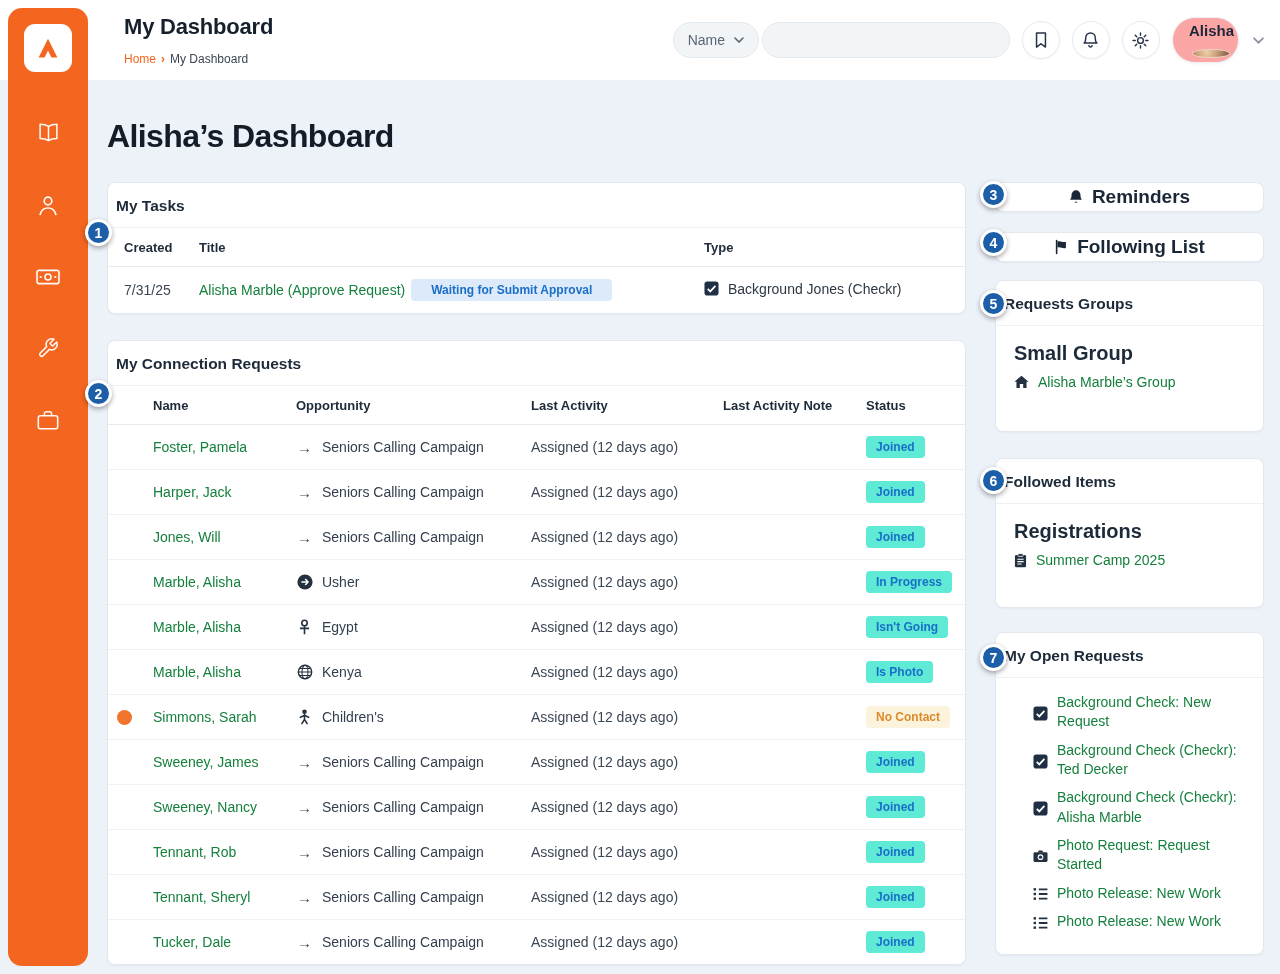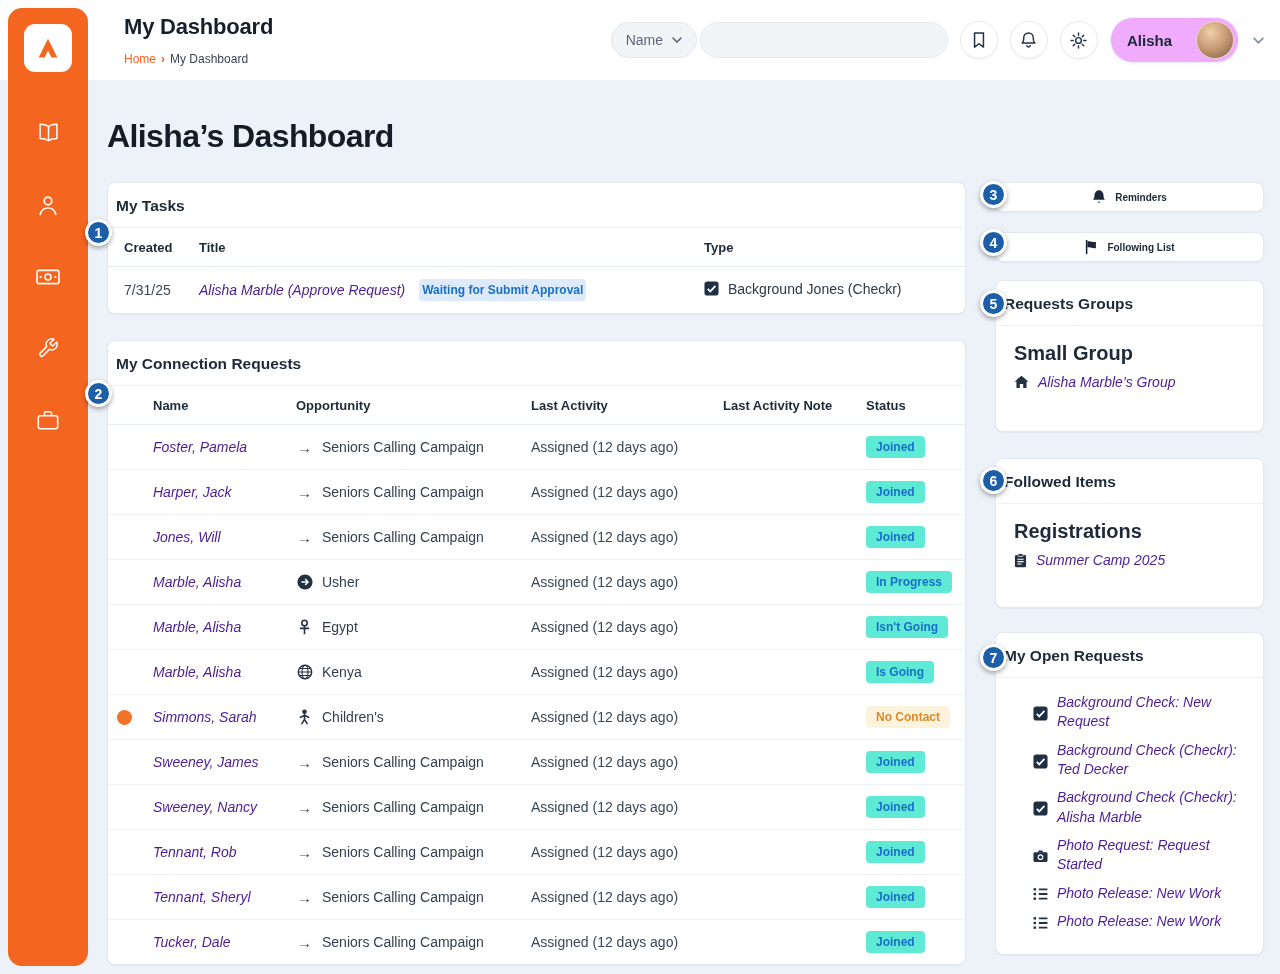--- a/index.html
+++ b/index.html
@@ -5,21 +5,21 @@
   * { box-sizing: border-box; margin: 0; padding: 0; }
   html,body { width:1280px; height:974px; }
   body {
     position: relative;
     font-family: "Liberation Sans", sans-serif;
     background: #edf2f9;
     overflow: hidden;
     color: #1b2737;
   }
   a { text-decoration: none; }
-  .link { color: #4c1d95; font-style: italic; }
+  .link { color: #15803d; }
 
   
   .topbar {
     position: absolute; left:0; top:0; width:1280px; height:80px;
     background:#ffffff; display:flex; align-items:center; justify-content:space-between;
     padding: 0 16px 0 124px; z-index: 2;
   }
   .topbar-left { display:flex; flex-direction:column; gap:12px; }
   .page-title { font-size:22px; font-weight:700; color:#16202c; letter-spacing:-0.2px; }
   .breadcrumb { font-size:12px; display:flex; align-items:center; gap:5px; }
@@ -37,23 +37,24 @@
   .search-input {
     width:248px; height:36px; border-radius:18px; background:#f2f5f8; border:1px solid #e4e9ee;
     padding:0 16px; font-size:14px; color:#333; outline:none; font-family:inherit;
   }
   .icon-btn {
     width:38px; height:38px; border-radius:50%; background:#fff; border:1px solid #e6eaef;
     display:flex; align-items:center; justify-content:center; cursor:pointer;
     box-shadow: 0 1px 2px rgba(16,24,40,0.04);
   }
   .user-chip {
-    display:flex; align-items:center; gap:24px; padding:4px 4px 4px 16px;
-    background:#f0abfc; border:1px solid #eef1f5; border-radius:26px; height:46px; cursor:pointer;
+    display:flex; align-items:center; gap:10px; padding:4px 4px 4px 16px;
+    background:#fca5a5; border:1px solid #eef1f5; border-radius:26px; height:46px; cursor:pointer;
     box-shadow: 0 1px 3px rgba(16,24,40,0.05);
+    flex-direction: column;
   }
   .user-name { font-size:15px; font-weight:700; color:#1b2737; }
   .avatar {
     width:38px; height:38px; border-radius:50%;
     background: radial-gradient(circle at 38% 30%, #f0cfa8 0%, #c99e79 45%, #7d5740 100%);
     border:1px solid #e8d7c2;
   }
   .user-caret { display:flex; align-items:center; margin-left:2px; }
 
   
@@ -91,22 +92,22 @@
   table { width:100%; border-collapse:collapse; table-layout:fixed; font-size:14px; }
   th {
     text-align:left; font-size:13px; font-weight:700; color:#1d2a39;
     padding:12px 10px 11px 0; border-bottom:1px solid #e6ebf0;
   }
   th.first, td.first { padding-left:16px; }
   td { padding:12px 10px 12px 0; color:#3b4754; vertical-align:middle; }
   tbody tr + tr td { border-top:1px solid #eef1f5; }
 
   .badge-approval {
-    display:inline-block; margin-left:14px; background:#ddeafa; color:#1a6fc8;
-    font-size:12px; font-weight:700; padding:4px 3px; border-radius:4px; vertical-align:1px;
+    display:inline-block; margin-left:6px; background:#ddeafa; color:#1a6fc8;
+    font-size:12px; font-weight:700; padding:4px 20px; border-radius:4px; vertical-align:1px;
   }
   .type-wrap { display:inline-flex; align-items:center; gap:9px; color:#2c3844; }
 
   .cr-table td { padding-top:11px; padding-bottom:11px; }
   .cell-dot { width:45px; }
   .alert-dot { display:block; width:15px; height:15px; border-radius:50%; background:#f0742c; margin-left:9px; }
   .opp { display:flex; align-items:center; gap:9px; color:#323e4d; }
   .opp-ic { width:17px; display:inline-flex; justify-content:center; align-items:center; flex-shrink:0; }
   .arrow-glyph { font-size:15px; color:#3c4a5b; line-height:1; }
 
@@ -116,21 +117,21 @@
   }
   .pill-blue { background:#5eead4; color:#1a6fc8; }
   .pill-warn { background:#fcf3dd; color:#dd8a2b; }
 
   .connections-card { margin-top:26px; }
 
   
   .btn-card {
     display:flex; align-items:center; justify-content:center; gap:9px;
     width:100%; height:30px; background:#fff; border:1px solid #e3e8ee; border-radius:8px;
-    font-weight:700; font-size:10px; color:#1b2737; cursor:pointer; font-family:inherit;
+    font-weight:700; font-size:19px; color:#1b2737; cursor:pointer; font-family:inherit;
     box-shadow: 0 1px 2px rgba(23,38,60,0.04);
   }
   .btn-reminders { margin-bottom:20px; }
   .btn-following { margin-bottom:18px; }
   .panel { margin-bottom:26px; }
   .panel-body { padding:16px 18px; }
   .section-label { font-size:20px; font-weight:700; color:#1d2a39; margin-bottom:9px; }
   .link-row { display:flex; align-items:center; gap:9px; font-size:14px; }
   .groups-panel { height:152px; }
   .items-panel  { height:150px; margin-bottom:24px; }
@@ -386,21 +387,21 @@
                     <circle cx="8" cy="8" r="6.7" fill="none" stroke="#243140" stroke-width="1.4"></circle>
                     <ellipse cx="8" cy="8" rx="3" ry="6.7" fill="none" stroke="#243140" stroke-width="1.1"></ellipse>
                     <path d="M1.4 8h13.2M2.4 4.5h11.2M2.4 11.5h11.2" stroke="#243140" stroke-width="1.1" fill="none"></path>
                   </svg>
                 </span>
                 <span>Kenya</span>
               </div>
             </td>
           <td>Assigned (12 days ago)</td>
           <td></td>
-          <td><span class="pill pill-blue">Is Going</span></td>
+          <td><span class="pill pill-blue">Is Photo</span></td>
         </tr>
         <tr>
           <td class="cell-dot">
               <span class="alert-dot"></span>
             </td>
           <td><a class="link" href="#">Simmons, Sarah</a></td>
           <td>
               <div class="opp">
                 <span class="opp-ic">
                   <svg width="15" height="16" viewBox="0 0 15 16">

